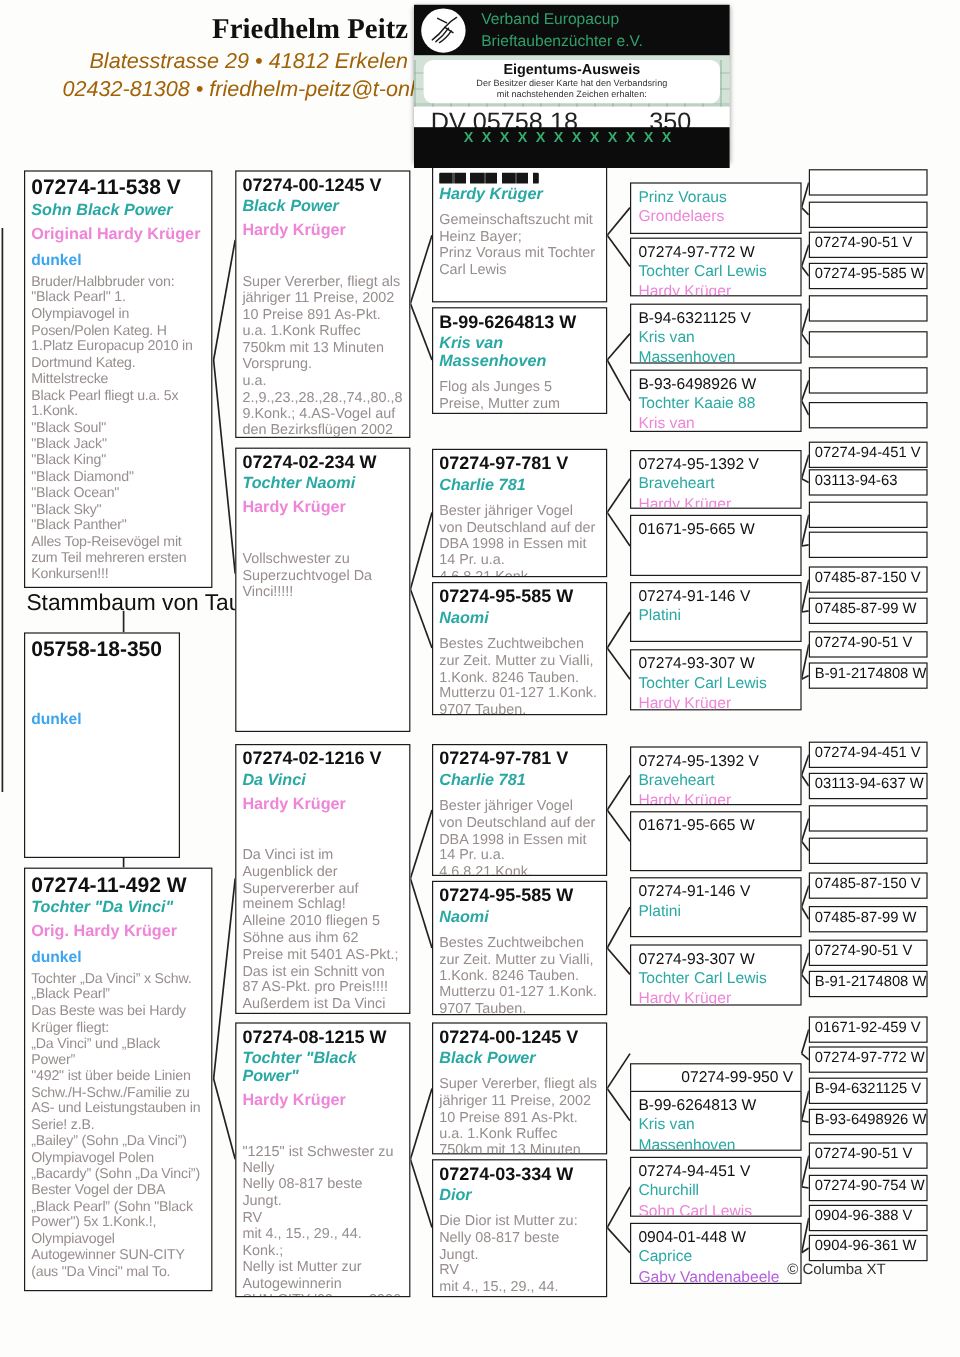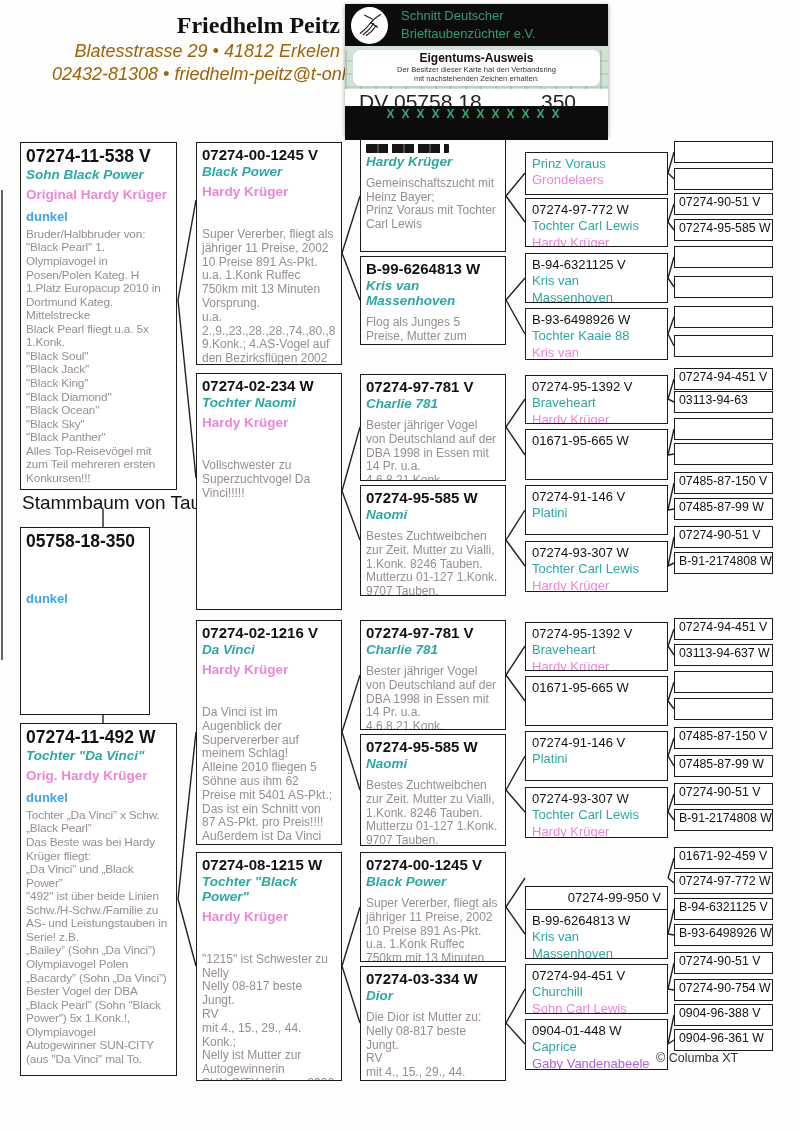--- a/index.html
+++ b/index.html
@@ -131,21 +131,21 @@
           <g stroke="#1a1a1a" fill="none" stroke-width="1.6" stroke-linecap="round">
             <path d="M7 31 Q15 25 21 17 Q27 10 34 6"></path>
             <path d="M11 33 Q19 27 25 18"></path>
             <path d="M15 34 Q23 29 28 21"></path>
             <path d="M21 17 L30 23"></path>
             <path d="M23 12 L13 7"></path>
           </g>
         </svg>
       </div>
       <div class="card-org">
-        <div>Schnitt Deutscher</div>
+        <div>Verband Europacup</div>
         <div>Brieftaubenzüchter e.V.</div>
       </div>
     </div>
     <div class="card-body">
       <div class="card-infobox">
         <div class="card-title">Eigentums-Ausweis</div>
         <div class="card-sub">Der Besitzer dieser Karte hat den Verbandsring</div>
         <div class="card-sub">mit nachstehenden Zeichen erhalten:</div>
       </div>
       <div class="card-ring">

